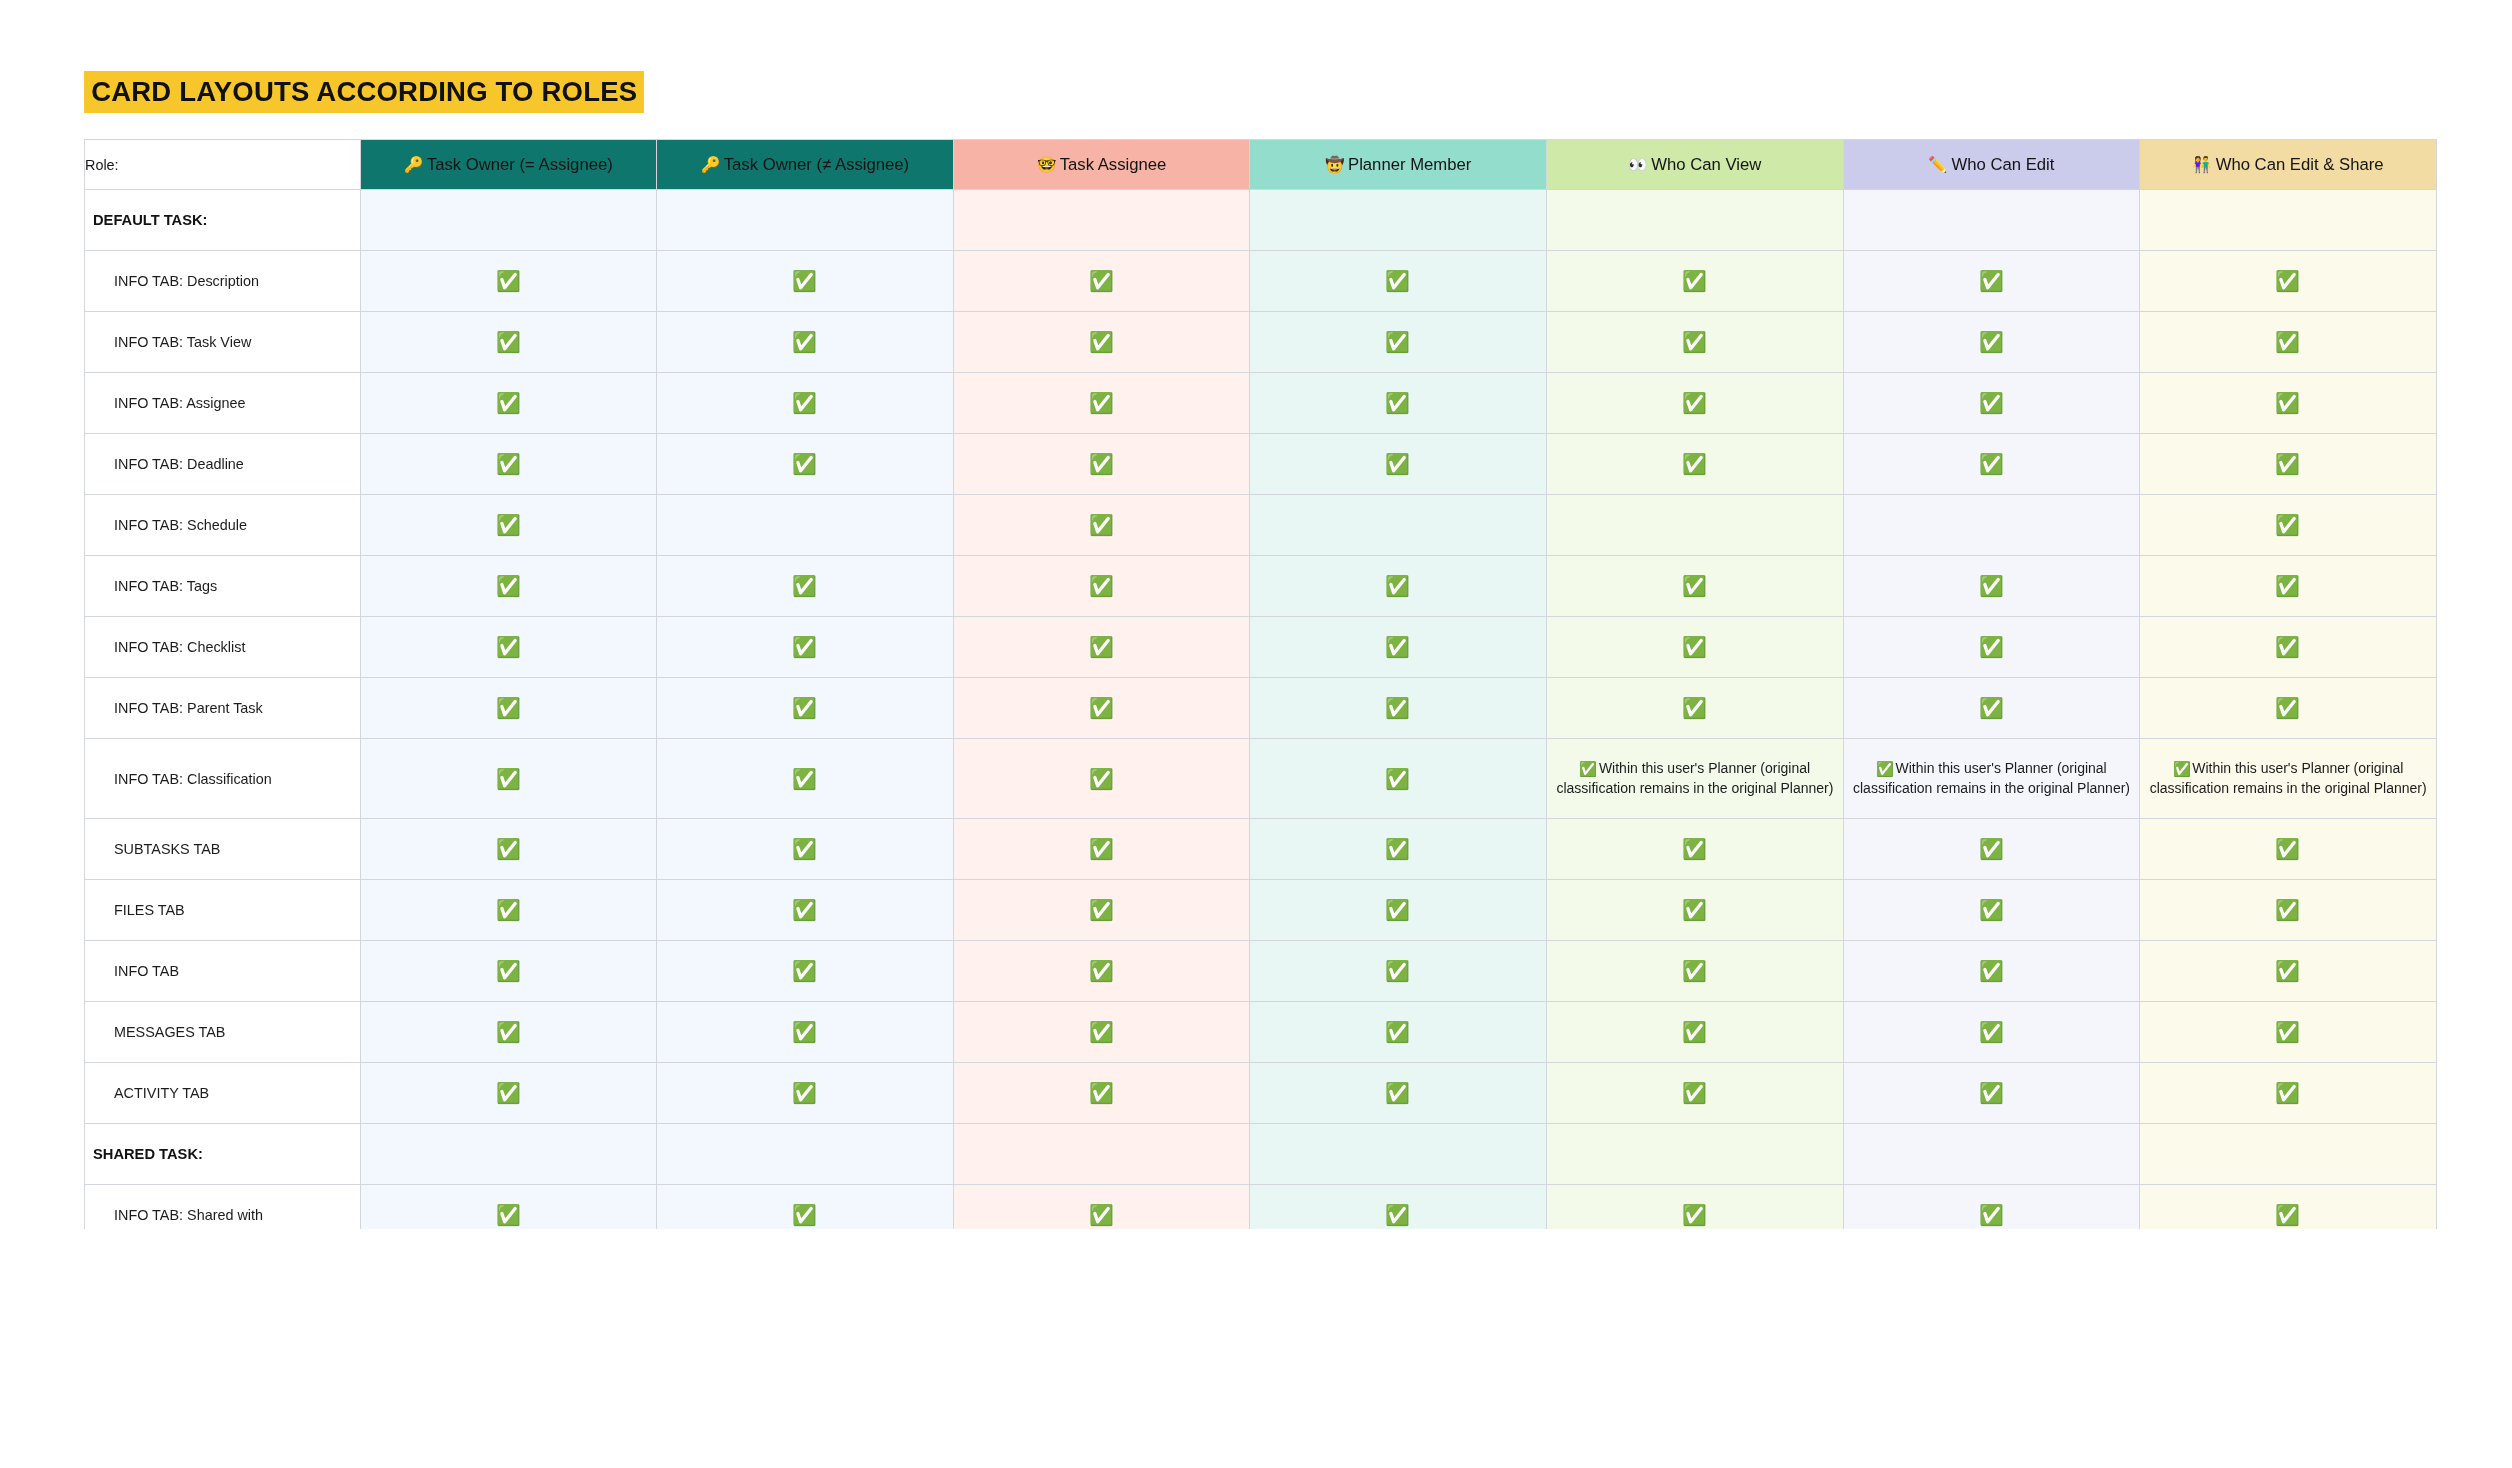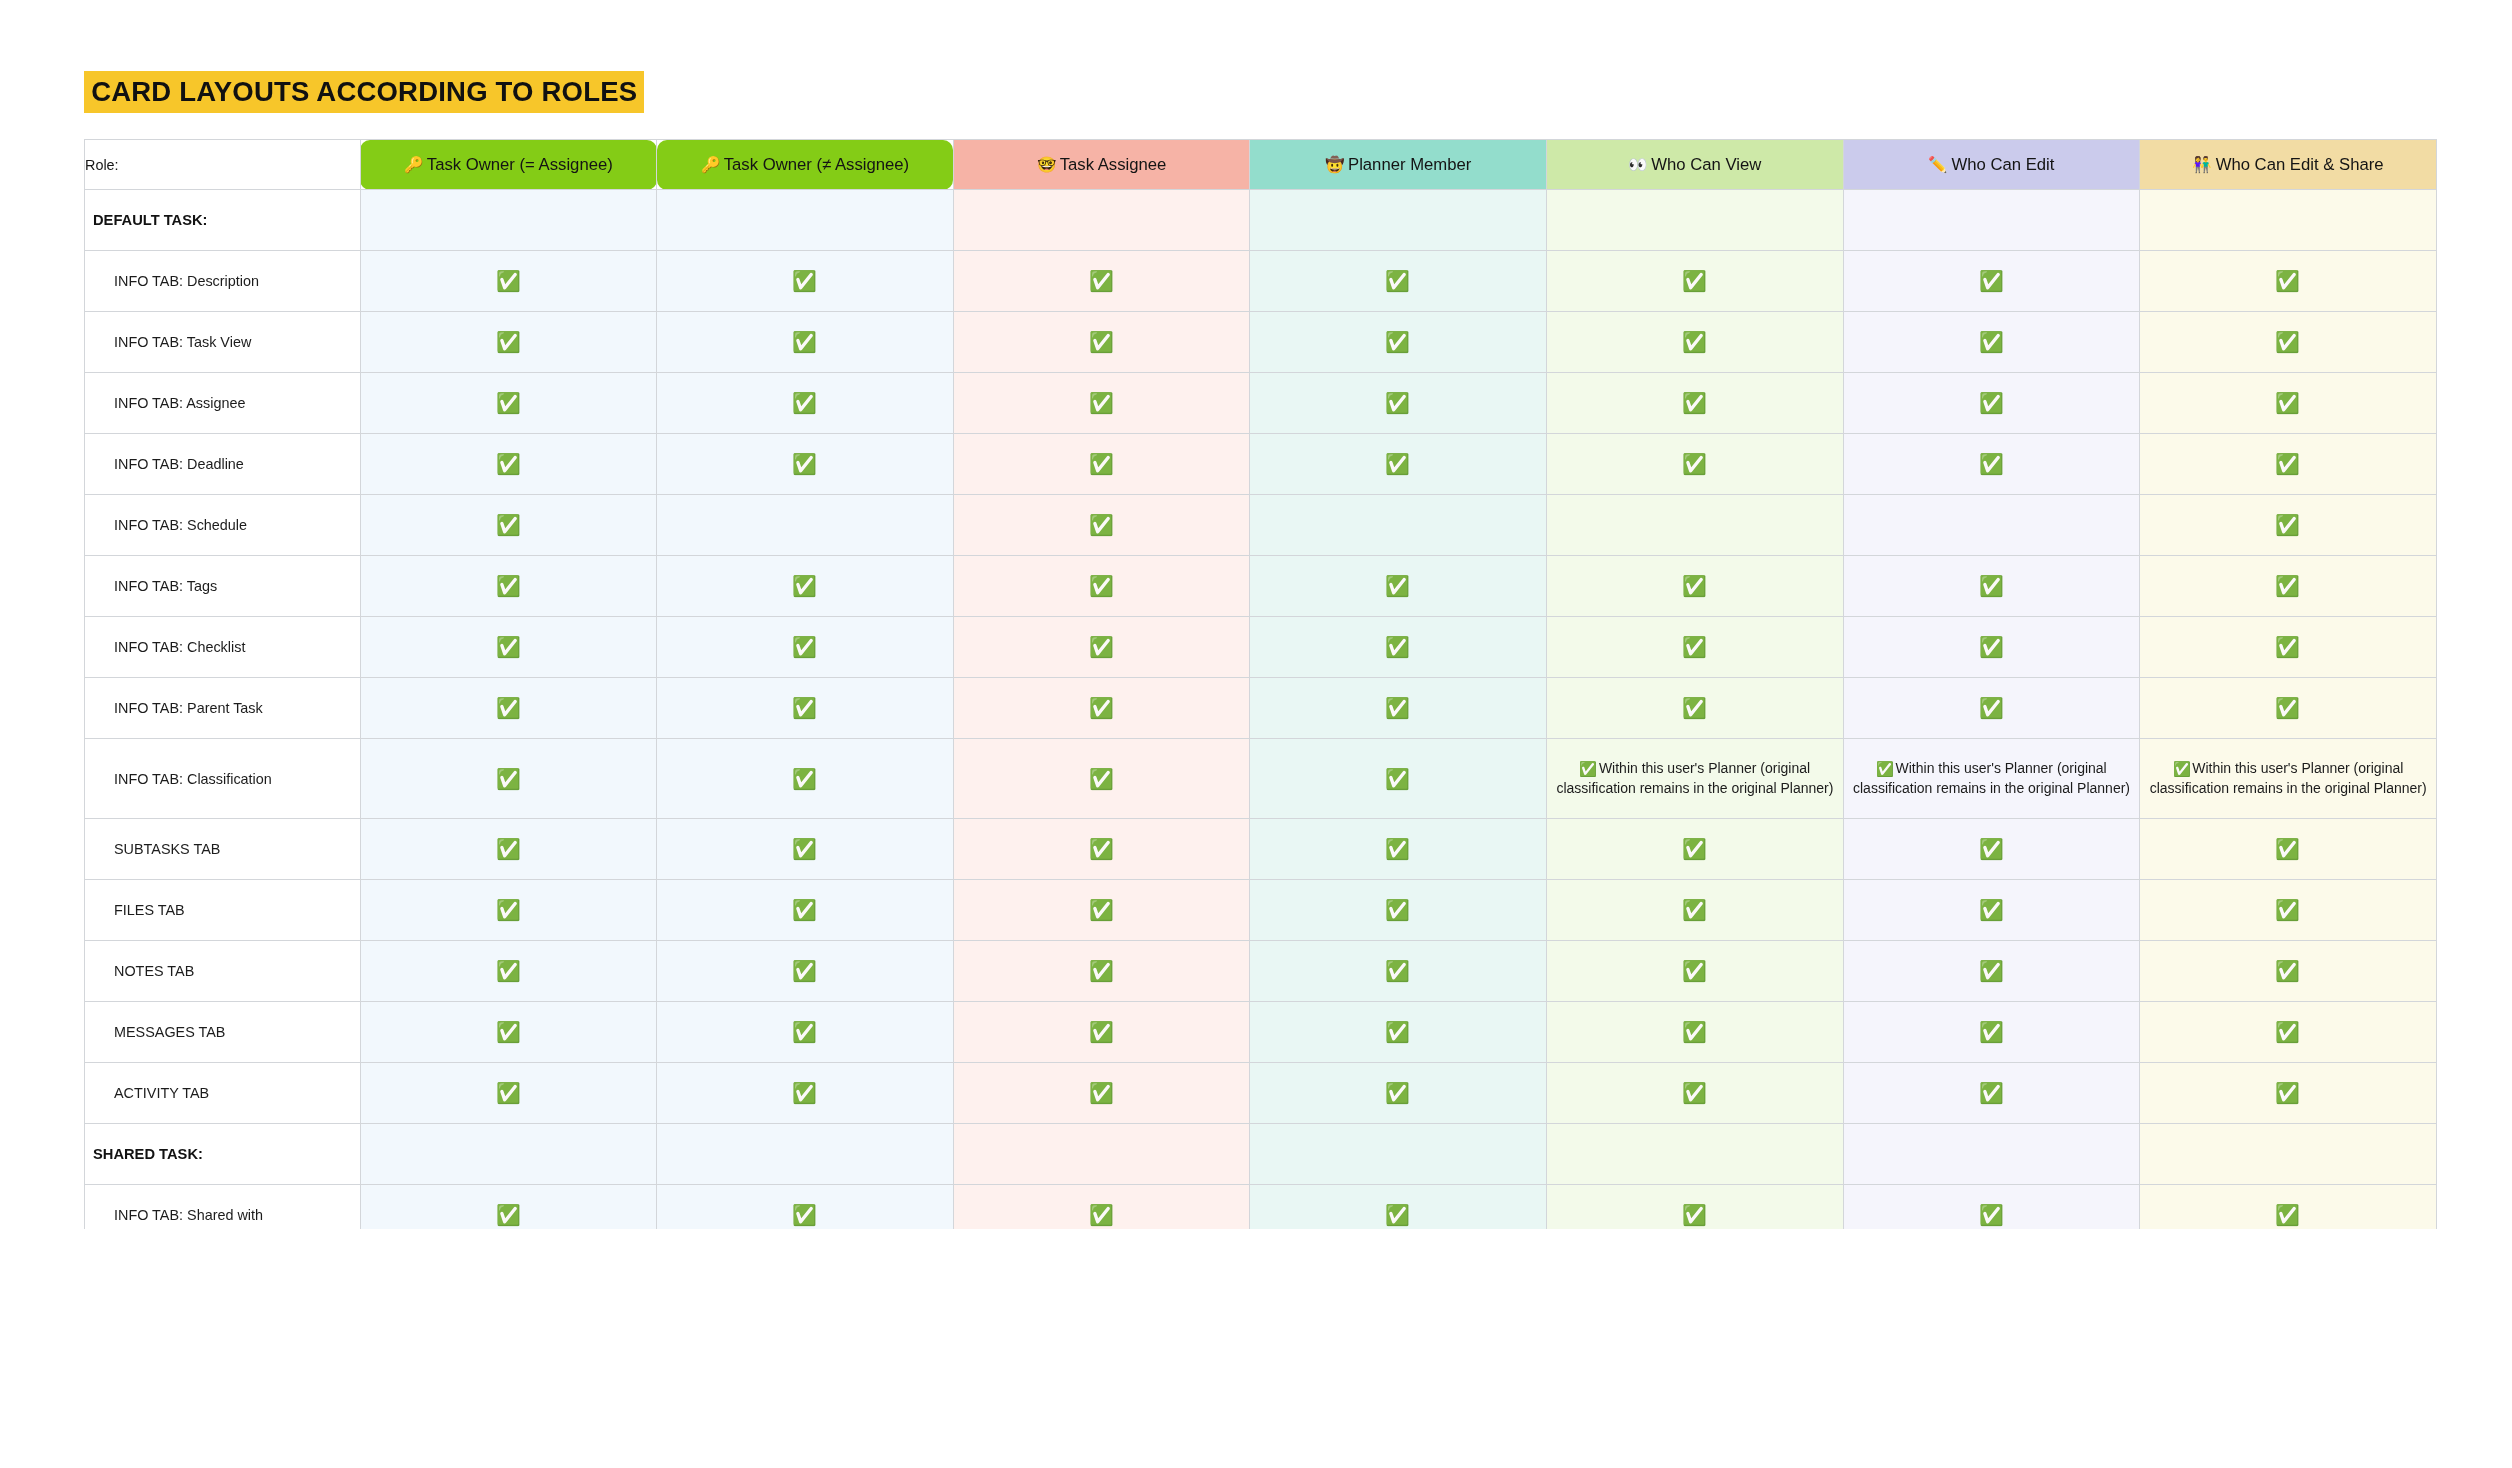--- a/index.html
+++ b/index.html
@@ -81,21 +81,21 @@
     white-space: nowrap;
     padding: 0 2.6px;
   }
   th.col-head .emj {
     font-size: 15.7px;
     margin-right: 3.3px;
     vertical-align: -0.7px;
   }
 
   
-  .h-blue   { background: #84cc16; border-radius: 10px; }
+  .h-blue   { background: #0f766e; }
   .h-salmon { background: #f6b3a6; }
   .h-teal   { background: #93ddcc; }
   .h-green  { background: #cee9a8; }
   .h-purple { background: #cbcbec; }
   .h-tan    { background: #f2dca4; }
 
   
   .b-blue   { background: #f2f8fd; }
   .b-salmon { background: #fef1ee; }
   .b-teal   { background: #e9f7f4; }
@@ -300,21 +300,21 @@
             <td class="label indent">FILES TAB</td>
             <td class="cell b-blue"><span class="check">✅</span></td>
             <td class="cell b-blue"><span class="check">✅</span></td>
             <td class="cell b-salmon"><span class="check">✅</span></td>
             <td class="cell b-teal"><span class="check">✅</span></td>
             <td class="cell b-green"><span class="check">✅</span></td>
             <td class="cell b-purple"><span class="check">✅</span></td>
             <td class="cell b-tan"><span class="check">✅</span></td>
           </tr>
           <tr class="data-row">
-            <td class="label indent">NOTES TAB</td>
+            <td class="label indent">INFO TAB</td>
             <td class="cell b-blue"><span class="check">✅</span></td>
             <td class="cell b-blue"><span class="check">✅</span></td>
             <td class="cell b-salmon"><span class="check">✅</span></td>
             <td class="cell b-teal"><span class="check">✅</span></td>
             <td class="cell b-green"><span class="check">✅</span></td>
             <td class="cell b-purple"><span class="check">✅</span></td>
             <td class="cell b-tan"><span class="check">✅</span></td>
           </tr>
           <tr class="data-row">
             <td class="label indent">MESSAGES TAB</td>

